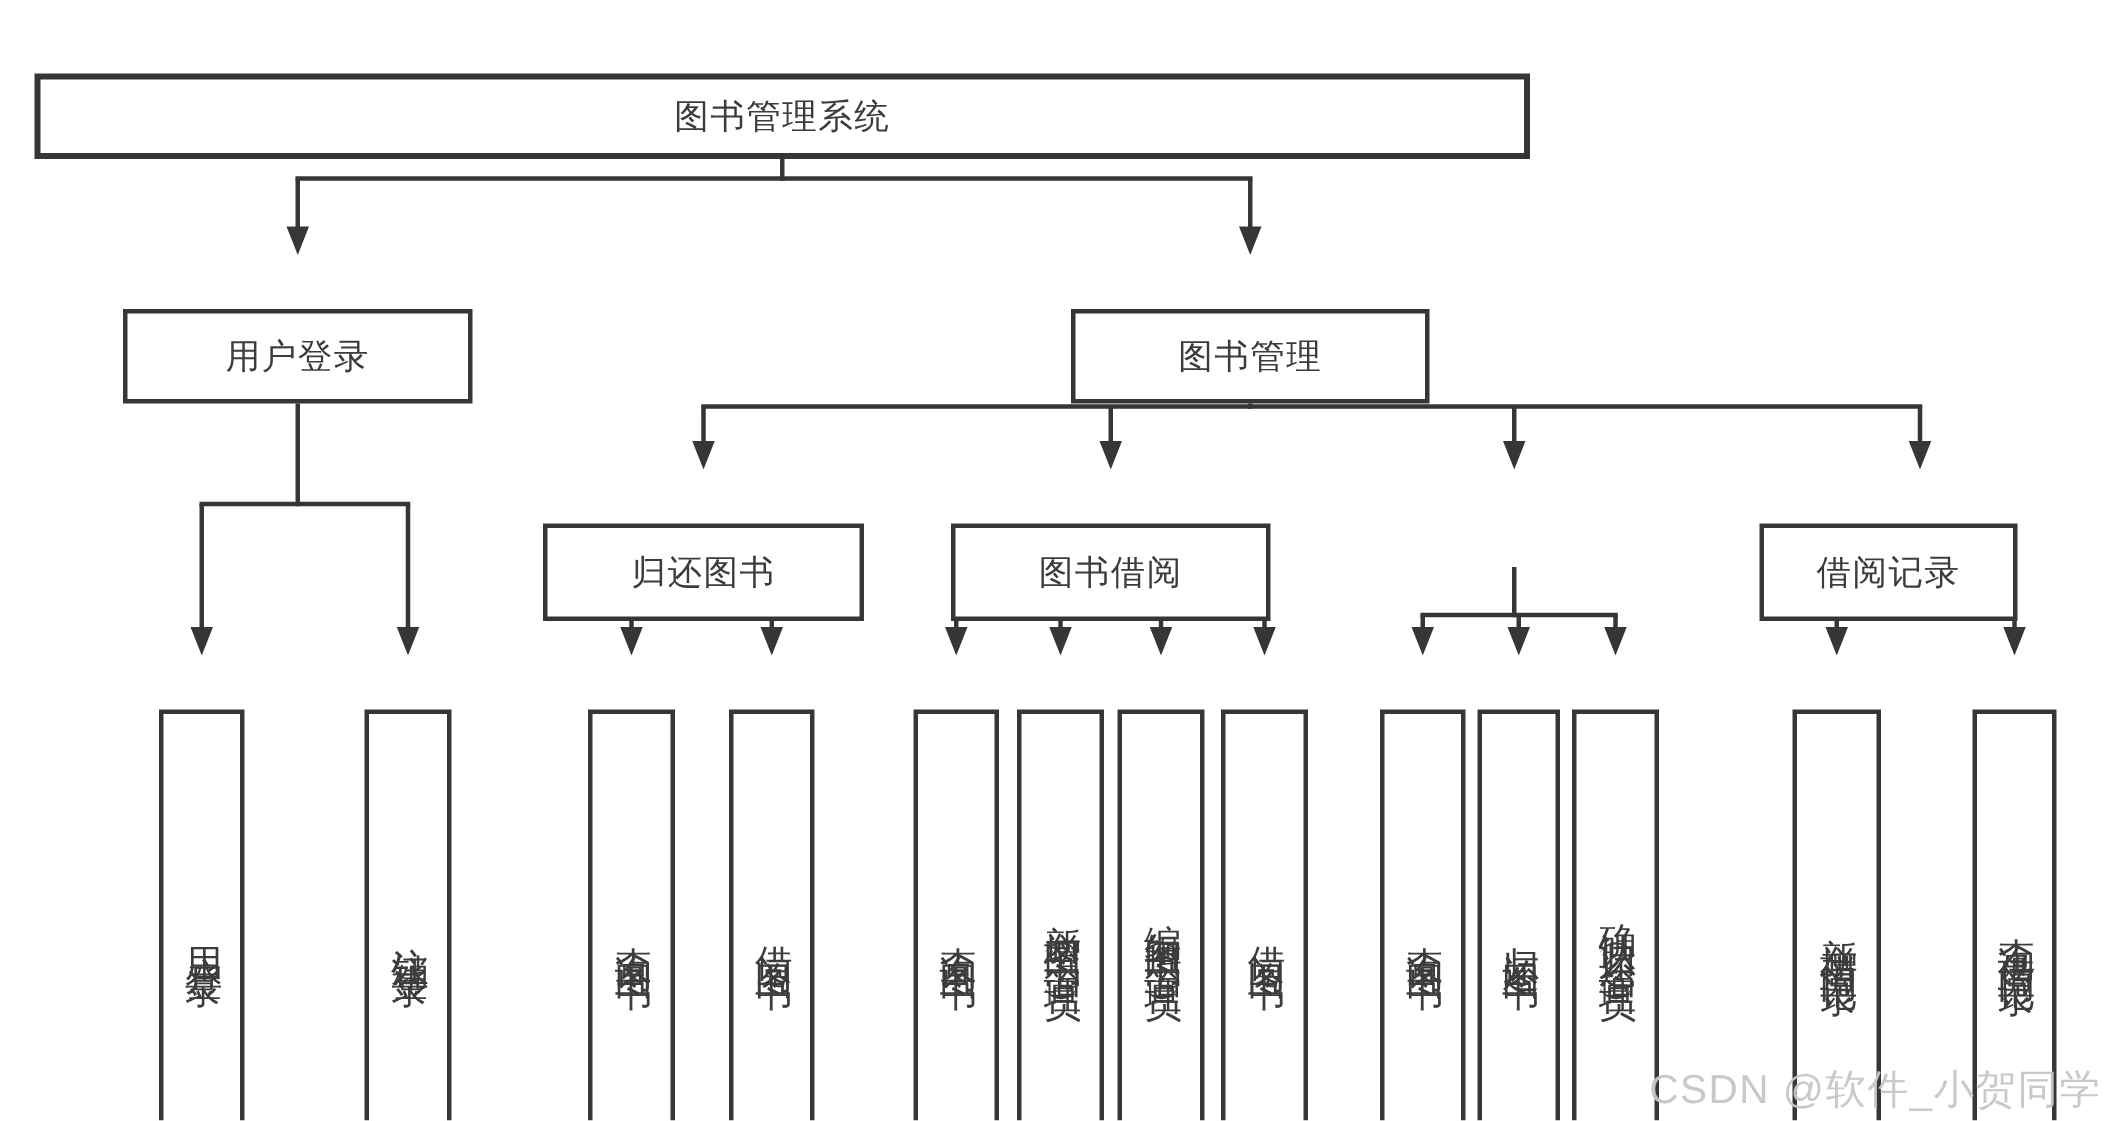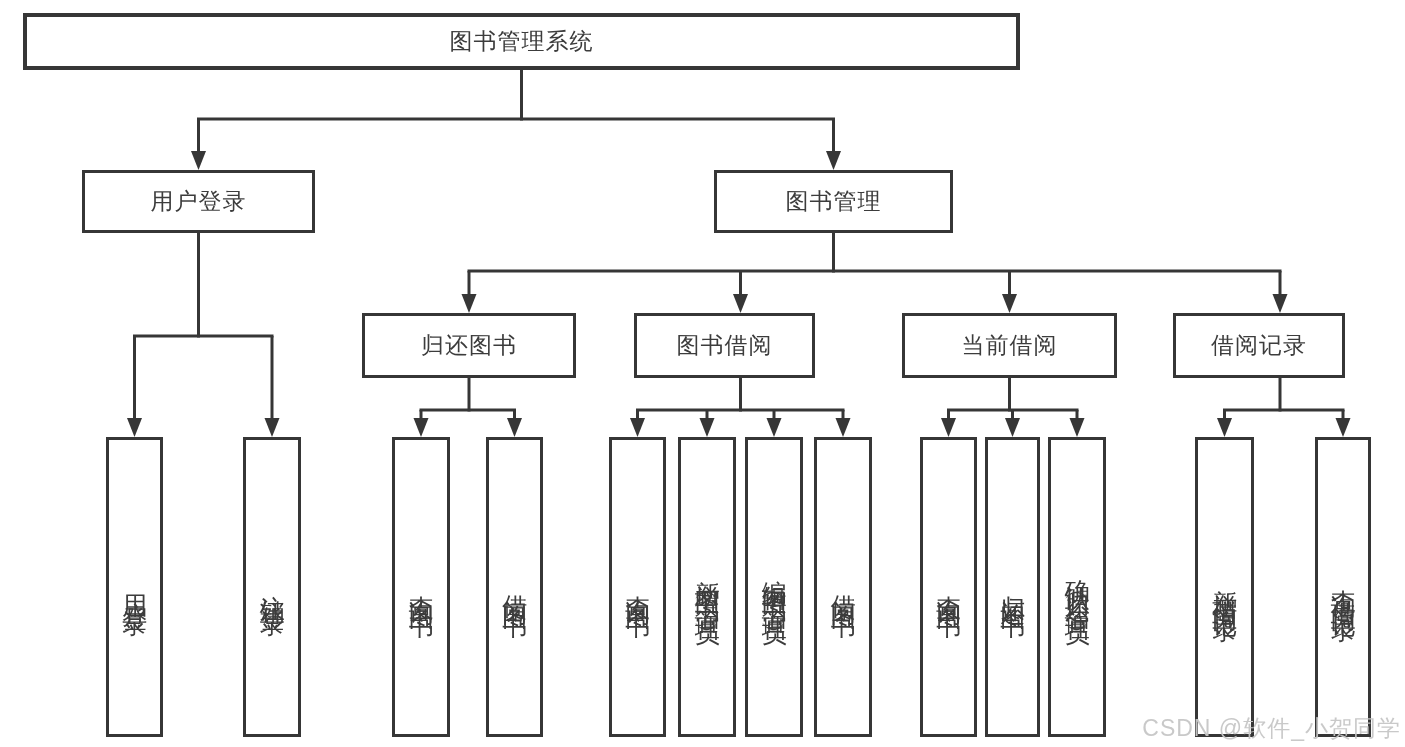--- a/index.html
+++ b/index.html
@@ -11,37 +11,38 @@
     overflow:hidden;
   }
   .connectors{position:absolute;left:0;top:0;width:1405px;height:747px;}
   .box{
     position:absolute;
     box-sizing:border-box;
     border:3px solid #363636;
     background:#ffffff;
     display:flex;align-items:center;justify-content:center;
     color:#3c3c3c;
+    margin-top:36px;
   }
   .hbox{font-size:23px;letter-spacing:1px;}
   .root{border-width:4px;}
   .leaf{top:437px;height:300px;}
   .leaf span{
     writing-mode:vertical-lr;
     text-orientation:mixed;
     font-size:25px;
     letter-spacing:6px;
     line-height:1.1;
     white-space:nowrap;
     color:#3c3c3c;
   }
   .watermark{
     position:absolute;
     right:4px;bottom:3px;
-    font-size:23px;
+    font-size:27px;
     color:rgba(198,198,198,0.95);
     letter-spacing:1px;
     z-index:10;
     pointer-events:none;
   }
 </style>
 </head>
 <body>
 
 <div class="stage">
@@ -128,25 +129,22 @@
   <div class="box hbox" style="left:82px;top:170px;width:233px;height:63px">
     <span>用户登录</span>
   </div>
   <div class="box hbox" style="left:714px;top:170px;width:239px;height:63px">
     <span>图书管理</span>
   </div>
 
   <div class="box hbox" style="left:362px;top:313px;width:214px;height:65px">
     <span>归还图书</span>
   </div>
-  <div class="box hbox" style="left:634px;top:313px;width:181px;height:65px">
+  <div class="box hbox" style="left:634px;top:313px;width:213px;height:65px">
     <span>图书借阅</span>
-  </div>
-  <div class="box hbox" style="left:902px;top:313px;width:215px;height:65px">
-    <span>当前借阅</span>
   </div>
   <div class="box hbox" style="left:1173px;top:313px;width:172px;height:65px">
     <span>借阅记录</span>
   </div>
 
   <div class="box leaf" style="left:106px;width:57px">
     <span>用户登录</span>
   </div>
   <div class="box leaf" style="left:243px;width:58px">
     <span>注销登录</span>

